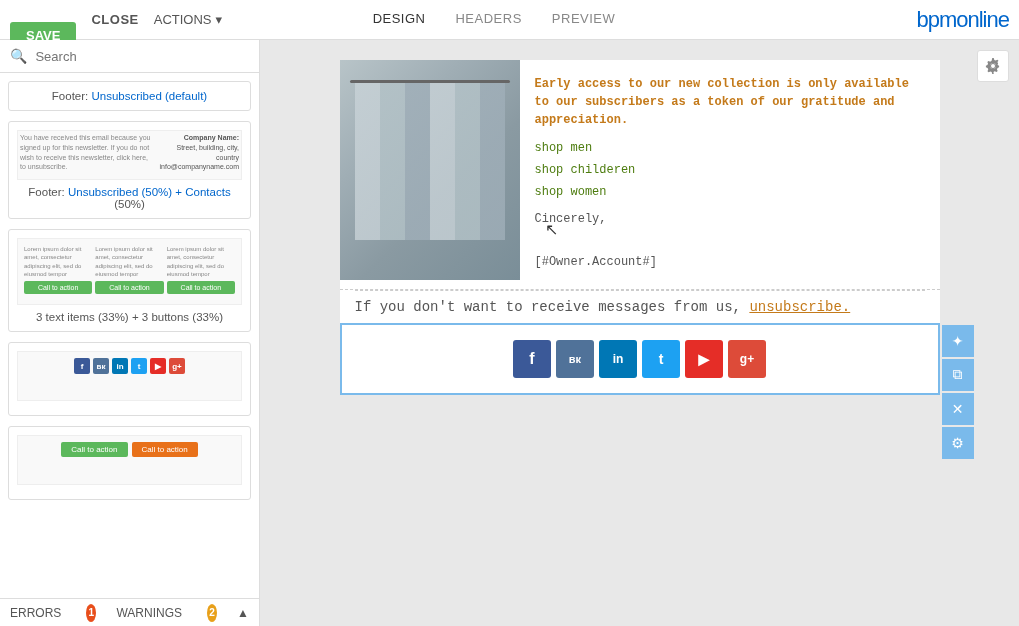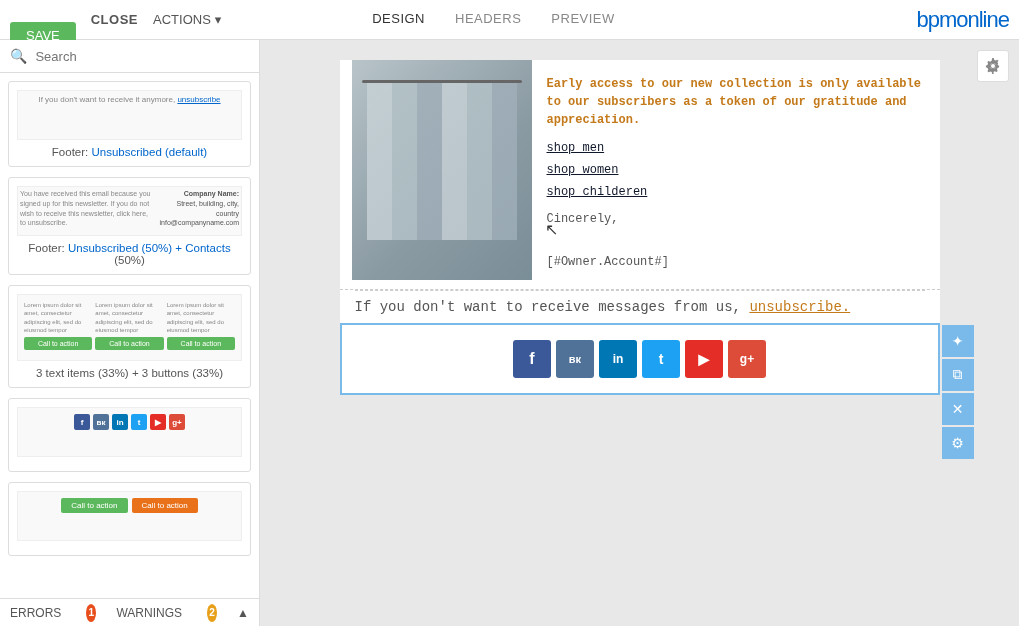--- a/index.html
+++ b/index.html
@@ -12,21 +12,21 @@
       background: #fff;
       border-bottom: 1px solid #ddd;
       height: 40px;
       padding: 0 10px;
     }
     .btn-save {
       background: #5cb85c;
       color: #fff;
       border: none;
       padding: 6px 16px;
-      font-weight: normal;
+      font-weight: bold;
       font-size: 13px;
       cursor: pointer;
       border-radius: 3px;
       margin-top: 32px;
     }
     .btn-close {
       background: none;
       border: none;
       color: #555;
       font-size: 13px;
@@ -306,21 +306,20 @@
     .email-block {
       width: 600px;
       background: #fff;
       position: relative;
     }
 
     
     .content-section {
       display: flex;
       border-bottom: 1px dashed #ccc;
-      padding-left: 12px;
     }
     
     .clothes-rack-img {
       width: 180px;
       height: 220px;
       background: linear-gradient(135deg, #b8c4c8 0%, #a0aeb5 30%, #8a9aa2 60%, #7a8e98 100%);
       position: relative;
       overflow: hidden;
     }
     .clothes-rack-img::before {
@@ -356,22 +355,21 @@
       font-family: 'Courier New', monospace;
       font-size: 12px;
     }
     .content-text .headline {
       color: #c47a1a;
       font-weight: bold;
       line-height: 1.5;
       margin-bottom: 12px;
     }
     .content-text .shop-link {
-      color: #0f172a;
-      text-decoration: underline;
+      color: #4d7c0f;
       display: block;
       margin-bottom: 8px;
       cursor: pointer;
     }
     .content-text .signature {
       color: #555;
       margin-top: 10px;
       line-height: 1.8;
     }
 
@@ -480,23 +478,20 @@
   <div class="sidebar">
     <div class="search-box">
       <span class="search-icon-wrap">🔍</span>
       <input class="search-input" type="text" placeholder="Search" style="">
     </div>
 
     <div class="sidebar-content">
       <div class="sidebar-list">
 
         <div class="sidebar-card">
-          <div class="card-preview footer-preview-1">
-            <div style="font-size:8px;color:#888;text-align:center;">If you don't want to receive it anymore, <span style="color:#0066cc;text-decoration:underline;">unsubscribe</span></div>
-          </div>
           <div class="card-label">
             Footer: <span>Unsubscribed (default)</span>
           </div>
         </div>
 
         <div class="sidebar-card">
           <div class="card-preview footer-preview-2">
             <div class="left-col" style="font-size:7px;color:#888;line-height:1.4;">
               You have received this email because you signed up for this newsletter. If you do not wish to receive this newsletter, click here, to unsubscribe.
             </div>
@@ -575,22 +570,22 @@
 
     <div class="cursor-sim">↖</div>
 
     <div class="email-block">
 
       <div class="content-section">
         <div class="clothes-rack-img"></div>
         <div class="content-text">
           <div class="headline">Early access to our new collection is only available to our subscribers as a token of our gratitude and appreciation.</div>
           <a class="shop-link">shop men</a>
+          <a class="shop-link">shop childeren</a>
           <a class="shop-link">shop women</a>
-          <a class="shop-link">shop childeren</a>
           <div class="signature">
             <span>Cincerely,</span><br><br>
             <span>[#Owner.Account#]</span>
           </div>
         </div>
       </div>
 
       <div style="border-top: 1px dashed #ccc; margin: 0 15px;"></div>
 
       <div class="unsubscribe-text">

